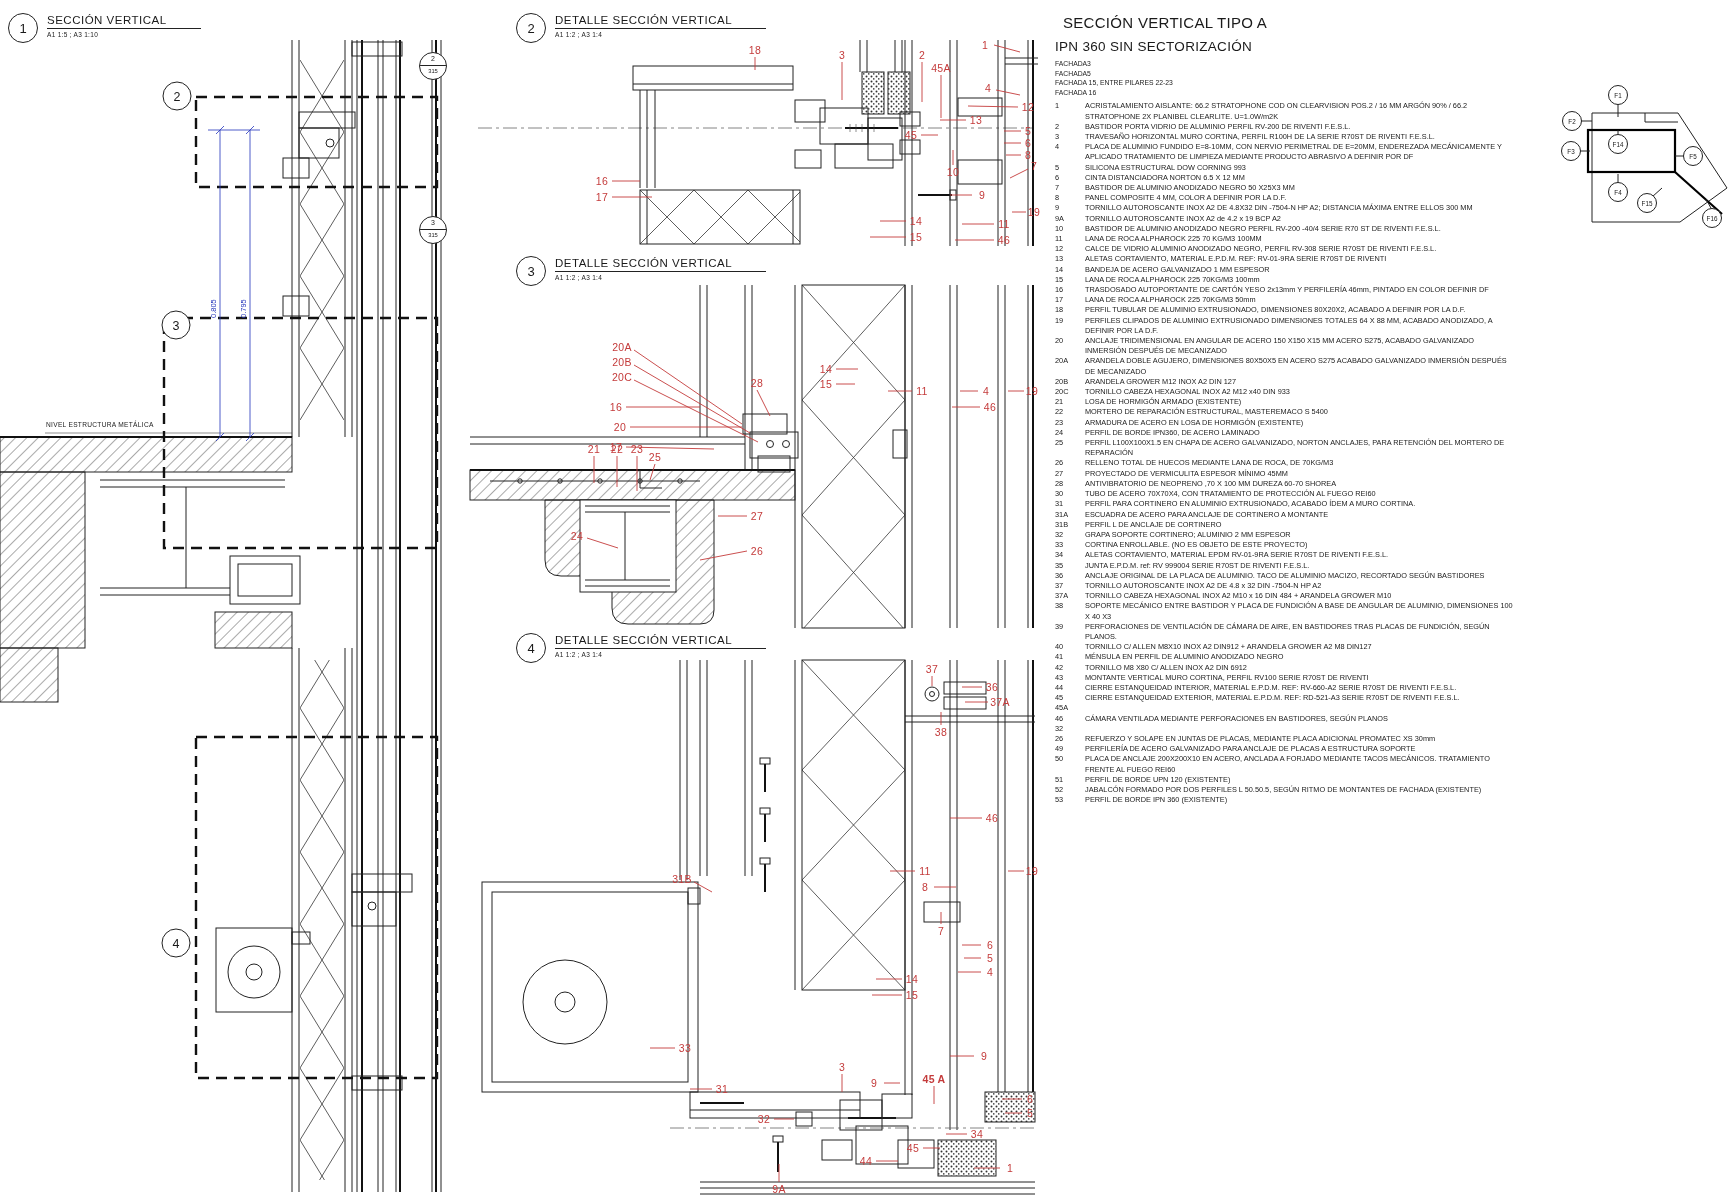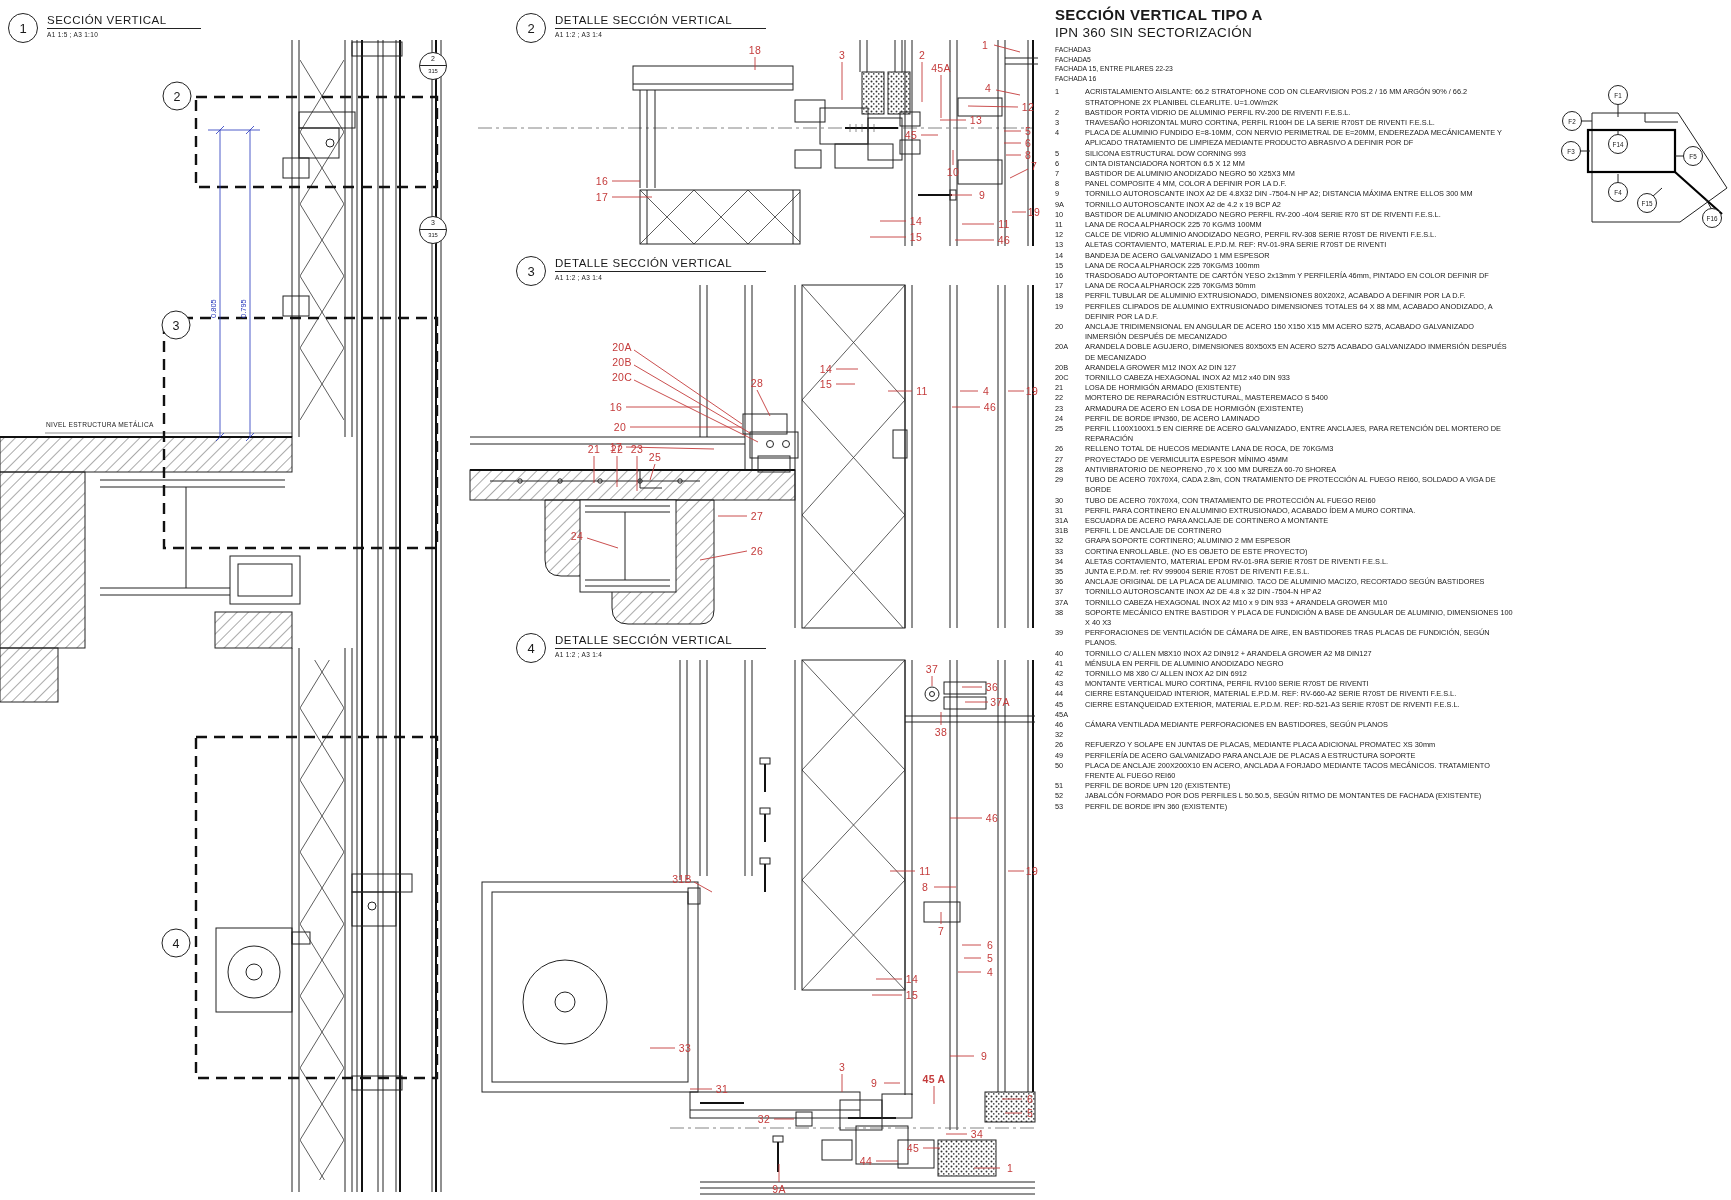--- a/index.html
+++ b/index.html
@@ -17,21 +17,21 @@
   svg .dim{stroke:#2233bb;fill:none;stroke-width:.8;}
   svg .cl{stroke:#666;fill:none;stroke-width:.8;stroke-dasharray:14 4 3 4;}
 
   .dwg-title{position:absolute;display:flex;gap:9px;align-items:flex-start;}
   .tcircle{width:28px;height:28px;border:1.6px solid #222;border-radius:50%;
            display:flex;align-items:center;justify-content:center;font-size:13px;flex:0 0 auto;background:#fff;}
   .t-title{font-size:11.5px;letter-spacing:.5px;border-bottom:1.3px solid #222;padding:1px 34px 2px 0;white-space:nowrap;}
   .t-scale{font-size:6.5px;margin-top:2px;letter-spacing:.3px;}
 
   .legend{position:absolute;left:1055px;top:6px;width:492px;}
-  .legend-title{font-size:15px;font-weight:700;letter-spacing:.3px;margin:0;}
+  .legend-title{font-size:15px;font-weight:400;letter-spacing:.3px;margin:8px;}
   .legend-sub{font-size:13.5px;font-weight:400;letter-spacing:.3px;margin:2px 0 5px 0;}
   .fachada{font-size:6.8px;line-height:9.6px;}
   .leg-items{margin-top:4px;}
   .leg-row{display:flex;font-size:7.35px;line-height:10.2px;}
   .leg-num{width:30px;flex:0 0 auto;}
   .leg-text{width:432px;}
 
   .rlabel{position:absolute;transform:translate(-50%,-50%);color:#c43b3b;font-size:10.5px;
           letter-spacing:.3px;white-space:nowrap;}
   .scallout{position:absolute;transform:translate(-50%,-50%);width:27px;height:27px;border:1.6px solid #222;
@@ -435,39 +435,35 @@
         <div class="leg-row">
           <span class="leg-num">23</span>
           <span class="leg-text">ARMADURA DE ACERO EN LOSA DE HORMIGÓN (EXISTENTE)</span>
         </div>
         <div class="leg-row">
           <span class="leg-num">24</span>
           <span class="leg-text">PERFIL DE BORDE IPN360, DE ACERO LAMINADO</span>
         </div>
         <div class="leg-row">
           <span class="leg-num">25</span>
-          <span class="leg-text">PERFIL L100X100X1.5 EN CIERRE DE ACERO GALVANIZADO, ENTRE ANCLAJES, PARA RETENCIÓN DEL MORTERO DE REPARACIÓN</span>
+          <span class="leg-text">PERFIL L100X100X1.5 EN CHAPA DE ACERO GALVANIZADO, NORTON ANCLAJES, PARA RETENCIÓN DEL MORTERO DE REPARACIÓN</span>
         </div>
         <div class="leg-row">
           <span class="leg-num">26</span>
           <span class="leg-text">RELLENO TOTAL DE HUECOS MEDIANTE LANA DE ROCA, DE 70KG/M3</span>
         </div>
         <div class="leg-row">
           <span class="leg-num">27</span>
           <span class="leg-text">PROYECTADO DE VERMICULITA ESPESOR MÍNIMO 45MM</span>
         </div>
         <div class="leg-row">
           <span class="leg-num">28</span>
           <span class="leg-text">ANTIVIBRATORIO DE NEOPRENO ,70 X 100 MM DUREZA 60-70 SHOREA</span>
         </div>
         <div class="leg-row">
-          <span class="leg-num">29</span>
-          <span class="leg-text">TUBO DE ACERO 70X70X4, CADA 2.8m, CON TRATAMIENTO DE PROTECCIÓN AL FUEGO REI60, SOLDADO A VIGA DE BORDE</span>
-        </div>
-        <div class="leg-row">
           <span class="leg-num">30</span>
           <span class="leg-text">TUBO DE ACERO 70X70X4, CON TRATAMIENTO DE PROTECCIÓN AL FUEGO REI60</span>
         </div>
         <div class="leg-row">
           <span class="leg-num">31</span>
           <span class="leg-text">PERFIL PARA CORTINERO EN ALUMINIO EXTRUSIONADO, ACABADO ÍDEM A MURO CORTINA.</span>
         </div>
         <div class="leg-row">
           <span class="leg-num">31A</span>
           <span class="leg-text">ESCUADRA DE ACERO PARA ANCLAJE DE CORTINERO A MONTANTE</span>
@@ -495,21 +491,21 @@
         <div class="leg-row">
           <span class="leg-num">36</span>
           <span class="leg-text">ANCLAJE ORIGINAL DE LA PLACA DE ALUMINIO. TACO DE ALUMINIO MACIZO, RECORTADO SEGÚN BASTIDORES</span>
         </div>
         <div class="leg-row">
           <span class="leg-num">37</span>
           <span class="leg-text">TORNILLO AUTOROSCANTE INOX A2 DE 4.8 x 32 DIN -7504-N HP A2</span>
         </div>
         <div class="leg-row">
           <span class="leg-num">37A</span>
-          <span class="leg-text">TORNILLO CABEZA HEXAGONAL INOX A2 M10 x 9 DIN 933 + ARANDELA GROWER M10</span>
+          <span class="leg-text">TORNILLO CABEZA HEXAGONAL INOX A2 M10 x 16 DIN 484 + ARANDELA GROWER M10</span>
         </div>
         <div class="leg-row">
           <span class="leg-num">38</span>
           <span class="leg-text">SOPORTE MECÁNICO ENTRE BASTIDOR Y PLACA DE FUNDICIÓN A BASE DE ANGULAR DE ALUMINIO, DIMENSIONES 100 X 40 X3</span>
         </div>
         <div class="leg-row">
           <span class="leg-num">39</span>
           <span class="leg-text">PERFORACIONES DE VENTILACIÓN DE CÁMARA DE AIRE, EN BASTIDORES  TRAS PLACAS DE FUNDICIÓN, SEGÚN PLANOS.</span>
         </div>
         <div class="leg-row">

